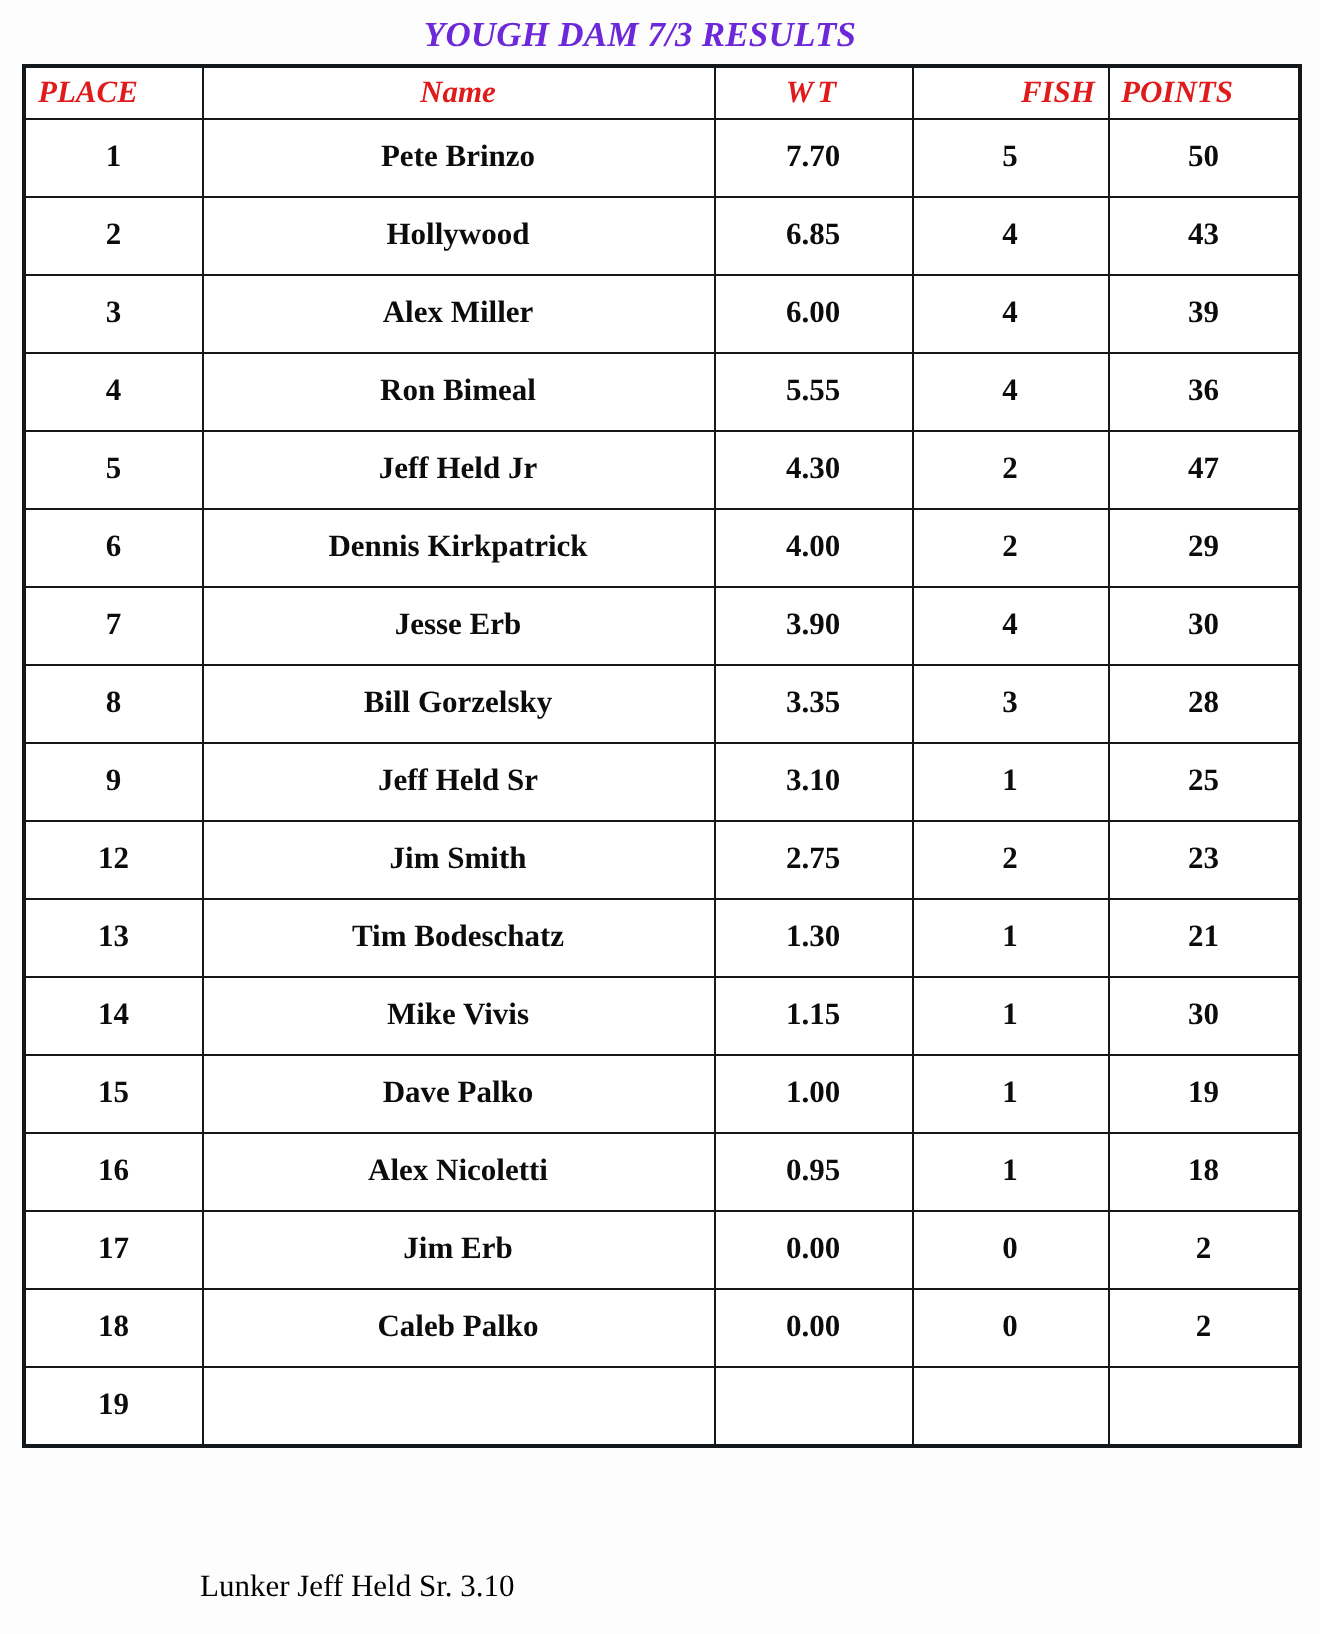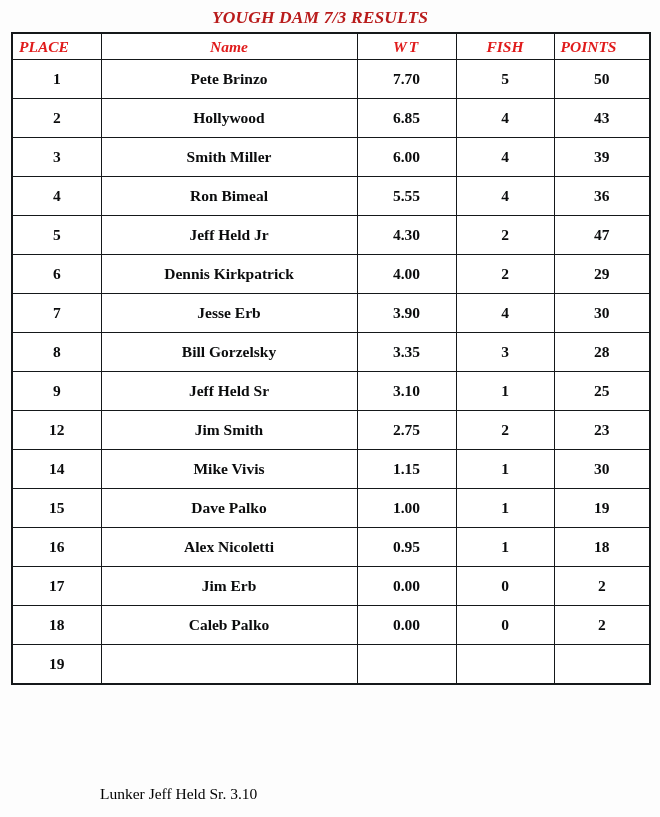--- a/index.html
+++ b/index.html
@@ -29,21 +29,21 @@
   .title {
     position: absolute;
     left: 0;
     top: 7px;
     width: 640px;
     text-align: center;
     font-size: 17.5px;
     font-weight: bold;
     font-style: italic;
     letter-spacing: 0.1px;
-    color: #b91c1c;
+    color: #6d28d9;
     white-space: nowrap;
     font-family: "Liberation Serif", "DejaVu Serif", serif;
   }
 
   
   .results-wrap {
     position: absolute;
     left: 11px;
     top: 32px;
     width: 638px;
@@ -85,21 +85,21 @@
   }
   th.col-name {
     text-align: center;
     margin-top: 48px;
   }
   th.col-wt {
     text-align: center;
     letter-spacing: 2px;
   }
   th.col-fish {
-    text-align: center;
+    text-align: right;
     padding-left: 9px;
   }
   th.col-points {
     text-align: left;
     padding-left: 9px;
   }
 
   table.results td {
     height: 38px;
     padding: 0 4px;
@@ -169,21 +169,21 @@
           </tr>
           <tr>
             <td class="cell-place">2</td>
             <td class="cell-name">Hollywood</td>
             <td class="cell-wt">6.85</td>
             <td class="cell-fish">4</td>
             <td class="cell-points">43</td>
           </tr>
           <tr>
             <td class="cell-place">3</td>
-            <td class="cell-name">Smith Miller</td>
+            <td class="cell-name">Alex Miller</td>
             <td class="cell-wt">6.00</td>
             <td class="cell-fish">4</td>
             <td class="cell-points">39</td>
           </tr>
           <tr>
             <td class="cell-place">4</td>
             <td class="cell-name">Ron Bimeal</td>
             <td class="cell-wt">5.55</td>
             <td class="cell-fish">4</td>
             <td class="cell-points">36</td>
@@ -224,20 +224,27 @@
             <td class="cell-points">25</td>
           </tr>
           <tr>
             <td class="cell-place">12</td>
             <td class="cell-name">Jim Smith</td>
             <td class="cell-wt">2.75</td>
             <td class="cell-fish">2</td>
             <td class="cell-points">23</td>
           </tr>
           <tr>
+            <td class="cell-place">13</td>
+            <td class="cell-name">Tim Bodeschatz</td>
+            <td class="cell-wt">1.30</td>
+            <td class="cell-fish">1</td>
+            <td class="cell-points">21</td>
+          </tr>
+          <tr>
             <td class="cell-place">14</td>
             <td class="cell-name">Mike Vivis</td>
             <td class="cell-wt">1.15</td>
             <td class="cell-fish">1</td>
             <td class="cell-points">30</td>
           </tr>
           <tr>
             <td class="cell-place">15</td>
             <td class="cell-name">Dave Palko</td>
             <td class="cell-wt">1.00</td>

